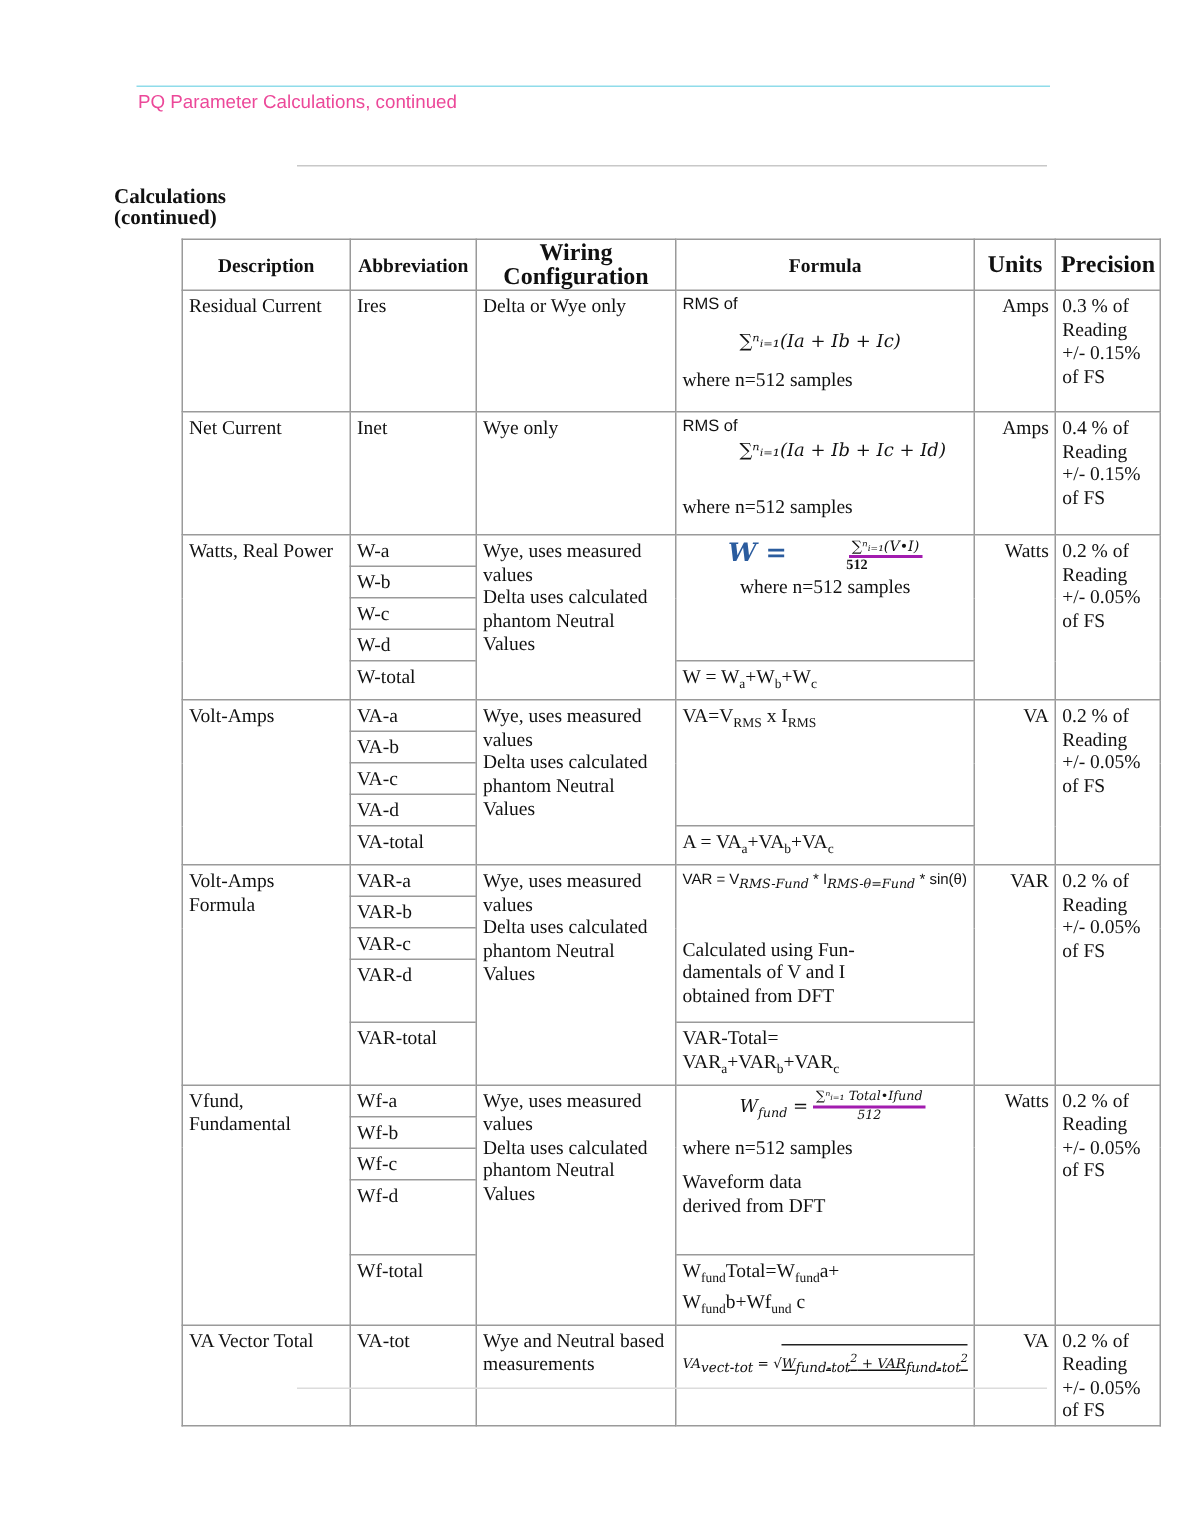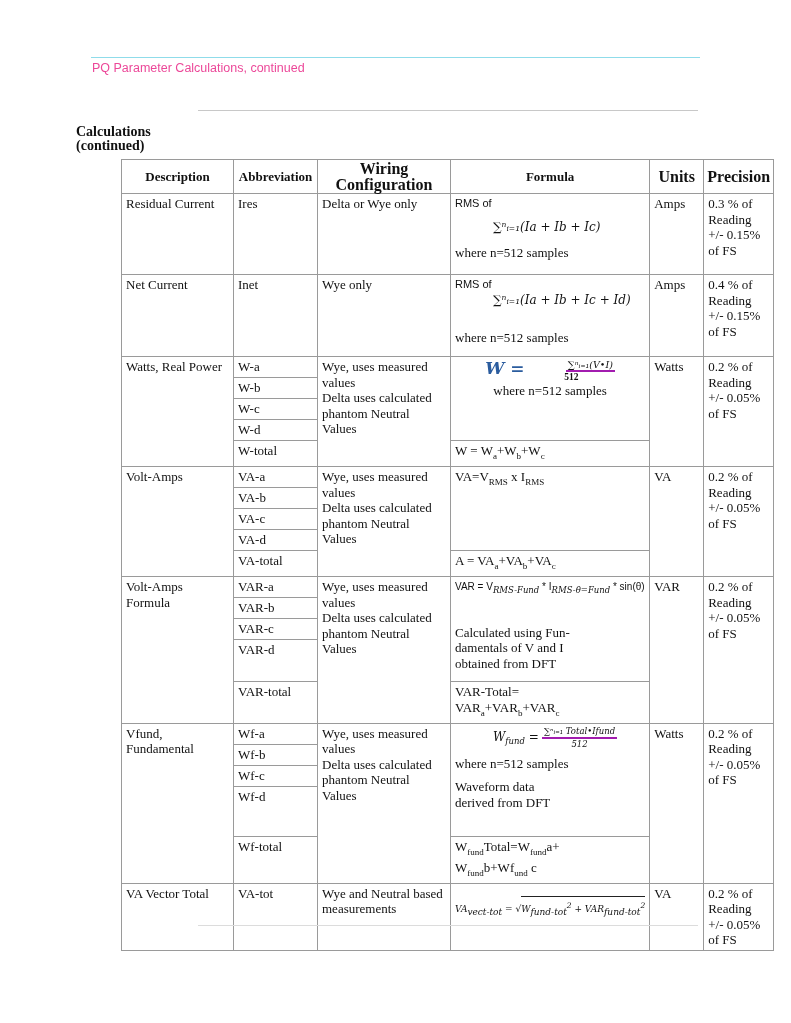--- a/index.html
+++ b/index.html
@@ -7,31 +7,31 @@
   .top-rule { position:absolute; left:91px; top:57px; width:609px; height:1px; background:#8fdcea; }
   .running-head { position:absolute; left:92px; top:61px; font-family:"Liberation Sans", sans-serif; font-size:12.5px; color:#ec4899; }
   .sep-rule { position:absolute; left:198px; top:110px; width:500px; height:1px; background:#c8c8c8; }
   .foot-rule { position:absolute; left:198px; top:925px; width:500px; height:1px; background:#dcdcdc; }
   .section-title { position:absolute; left:76px; top:125px; font-weight:bold; font-size:14px; line-height:14px; }
   table.calc { position:absolute; left:121px; top:159px; border-collapse:collapse; table-layout:fixed; font-size:13px; line-height:15.5px;padding-left:29px; }
   table.calc td, table.calc th { border:1px solid #9a9a9a; padding:2px 4px 2px 4px; vertical-align:top; }
   table.calc th { font-weight:bold; text-align:center; vertical-align:middle; height:17px; padding:1px 3px; }
   th.small { font-size:16px; }
   col.c1 { width:112px; } col.c2 { width:84px; } col.c3 { width:133px; } col.c4 { width:126px; } col.c5 { width:54px; } col.c6 { width:70px; }
-  .units { text-align:left; }
+  .units { text-align:right; }
   .sans-small { font-family:"Liberation Sans", sans-serif; font-size:11px; }
   .mathi { font-family:"DejaVu Serif", serif; font-style:italic; font-size:12px;margin-left:38px; }
   .center { text-align:center; }
   .frac { display:inline-block; vertical-align:middle; text-align:center; font-size:9.5px; line-height:11px; }
   .frac .num { display:block; border-bottom:2px solid #a21caf; padding:0 2px; }
   .frac .den { display:block; font-weight:bold; }
   .blue { color:#2b5c9e; font-style:italic; font-weight:bold; font-size:17px; font-family:"DejaVu Serif", serif; }
   sub { font-size:9px; }
   .tiny { font-family:"DejaVu Serif", serif; font-style:italic; font-size:8.5px; }
-  .sqrt { border-top:1px solid #222; display:inline-block; padding-top:1px; }
+  .sqrt { border-top:1px solid #222; display:inline-block; padding-top:1px;text-decoration:underline; }
   tr.h20 td { height:16px; }
 </style>
 </head>
 <body>
 
 <div class="top-rule"></div>
 <div class="running-head">PQ Parameter Calculations, continued</div>
 <div class="sep-rule"></div>
 <div class="section-title">
   <div>Calculations</div>

